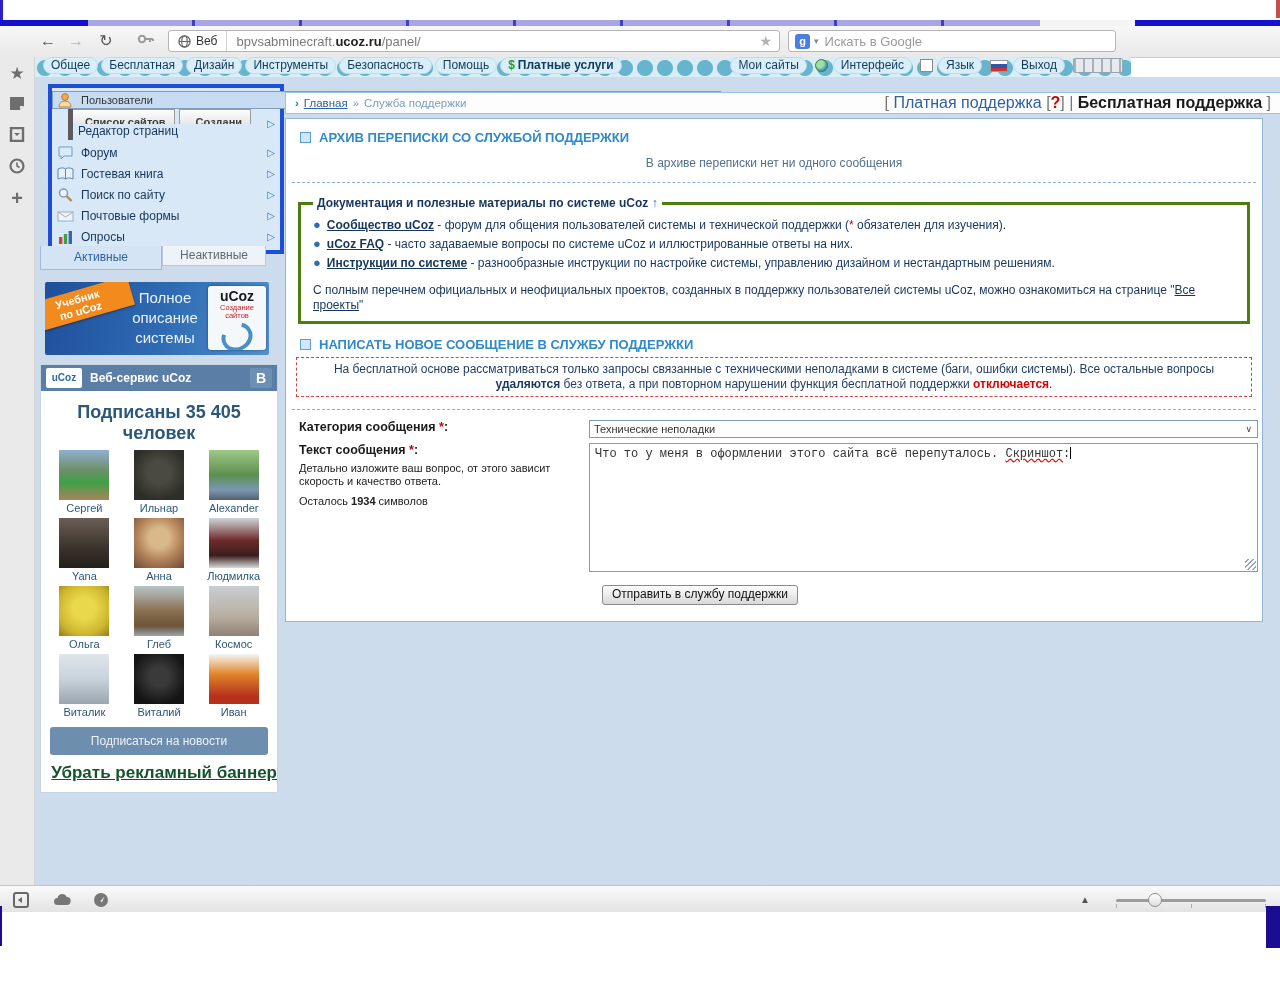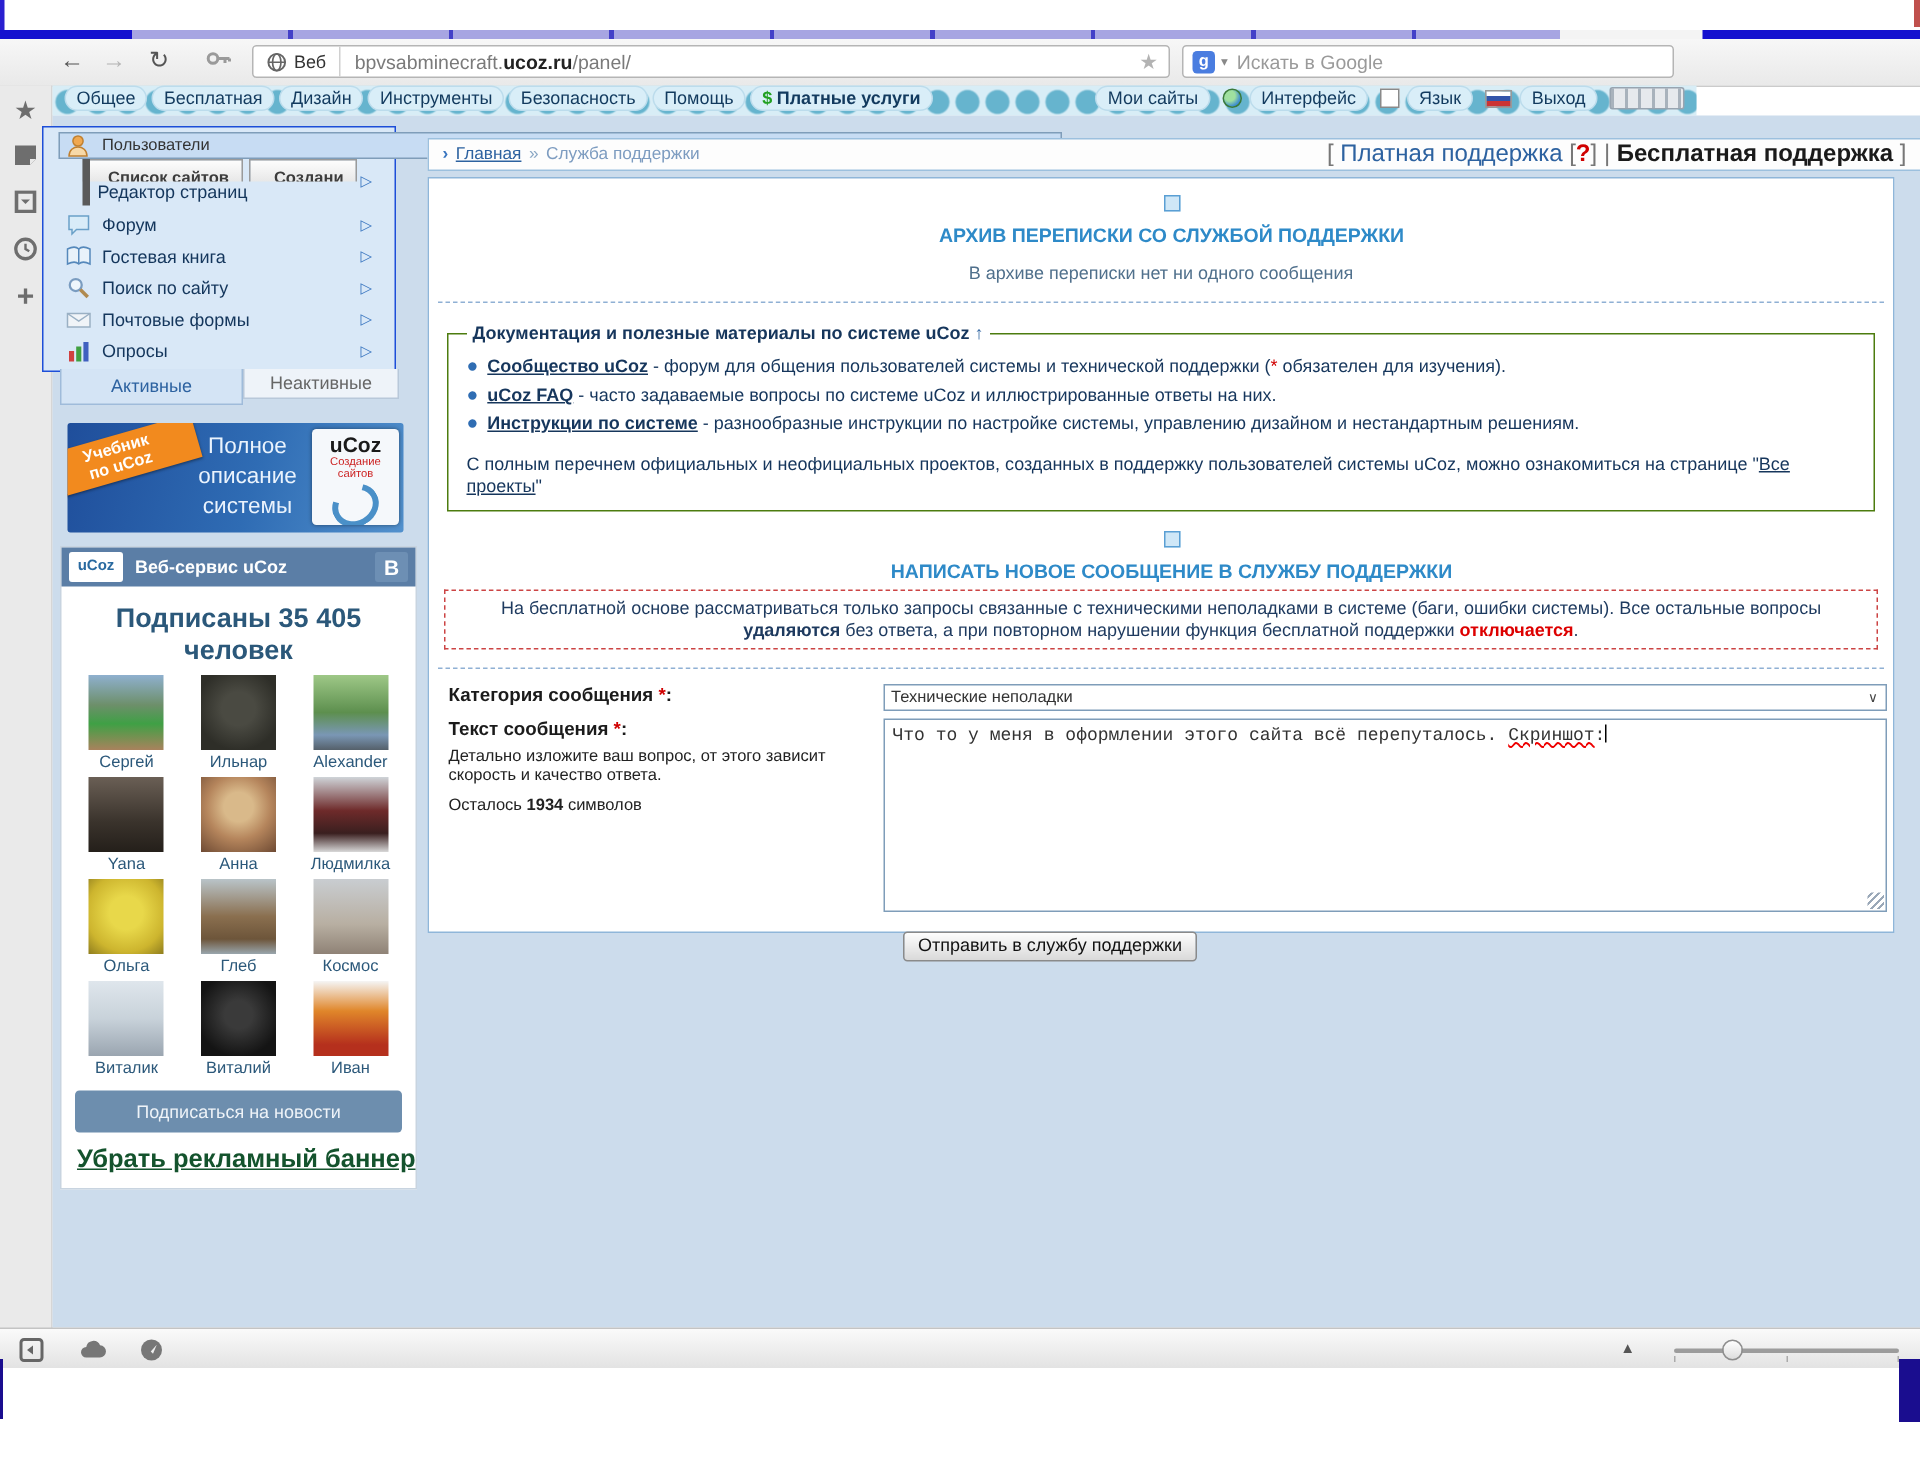--- a/index.html
+++ b/index.html
@@ -58,22 +58,22 @@
   .cbx{width:11px;height:11px;background:#fff;border:1px solid #8a8a8a;}
   .flag{width:16px;height:10px;border:1px solid #999;
     background:linear-gradient(#fff 0 33%,#3355aa 33% 66%,#cc3333 66% 100%);}
   .mini-scroll{width:48px;height:13px;background:#e6e9ed;border:1px solid #98a4b0;border-radius:2px;
     background-image:repeating-linear-gradient(90deg,#a8b2bc 0 2px,transparent 2px 9px);}
 
   
   .panel-bg{position:absolute;left:35px;top:77px;width:1245px;height:808px;background:#ccdcec;}
 
   
-  .side-menu{position:absolute;left:28px;top:84px;width:236px;background:#d9e8f7;
-    border:1px solid #1d4ed8;padding:3px 10px;box-sizing:border-box;}
+  .side-menu{position:absolute;left:48px;top:84px;width:236px;background:#d9e8f7;
+    border:4px solid #1d4ed8;padding:3px 0;box-sizing:border-box;}
   .sm-row{display:flex;align-items:center;height:21px;padding:0 5px;font-size:12px;color:#14365c;}
   .sm-row.sel{background:#c7dcf3;}
   .sm-ic{width:17px;height:16px;margin-right:7px;flex:0 0 17px;}
   .sm-arrow{margin-left:auto;color:#3a76c0;font-size:10px;}
   .glitch-row{position:relative;height:33px;padding:0 5px;font-size:12px;color:#14365c;}
   .glitch-strip{position:absolute;left:16px;top:0;right:5px;height:15px;overflow:hidden;display:flex;gap:4px;}
   .glitch-btn{background:linear-gradient(#fdfdfd,#d2d2d2);border:1px solid #9a9a9a;height:22px;
     font-size:11px;font-weight:bold;color:#3c3c3c;padding:6px 8px 0 16px;white-space:nowrap;overflow:hidden;}
   .glitch-bar{position:absolute;left:16px;top:0;width:5px;height:31px;background:#5a5a5a;z-index:2;}
   .glitch-text{position:absolute;left:26px;top:15px;}
@@ -126,25 +126,25 @@
   .crumb-sep{color:#8aa7c4;margin:0 5px;}
   .crumb-cur{color:#7d9cc0;}
   .sup-nav{margin-left:auto;color:#777;font-size:16px;white-space:nowrap;}
   .sup-paid{color:#2d62a0;}
   .sup-q{color:#d00000;font-weight:bold;}
   .sup-free{color:#1a1a1a;font-weight:bold;}
 
   .content-box{position:absolute;left:285px;top:118px;width:976px;height:502px;background:#fff;
     border:1px solid #8fb6d9;box-sizing:content-box;font-size:12px;}
   .sec-head{display:flex;align-items:center;gap:8px;padding:11px 0 0 14px;color:#2e8ac8;
-    font-weight:bold;font-size:13px;flex-direction:column;}
+    font-weight:bold;font-size:13px;}
   .sec-bullet{width:9px;height:9px;border:1px solid #5a9fd4;background:#cfe7f7;flex:0 0 9px;}
   .empty-msg{text-align:center;color:#50708c;font-size:12px;margin-top:11px;}
   .dash{border-top:1px dashed #8fb0d4;margin:12px 6px 0;}
-  .docs-box{margin:13px 12px 0;border:1px solid #4d7c0f;padding:4px 12px 8px;}
+  .docs-box{margin:13px 12px 0;border:3px solid #4d7c0f;padding:4px 12px 8px;}
   .docs-box legend{font-size:12px;font-weight:bold;color:#16365c;padding:0 4px;}
   .legend-up{color:#2d62a0;font-weight:normal;}
   .doc-line{color:#16365c;line-height:15px;margin-top:3px;}
   .doc-dot{color:#2f6db3;font-size:13px;margin-right:6px;}
   .doc-link{font-weight:bold;text-decoration:underline;color:#16365c;}
   .red-star{color:#d00000;}
   .doc-foot{color:#16365c;line-height:15px;margin-top:12px;}
   .warn-box{margin:5px 10px 0;border:1px dashed #cc4444;padding:4px 12px;text-align:center;
     font-size:12px;color:#1e3a5f;line-height:15px;}
   .warn-red{color:#dd0000;font-weight:bold;}

